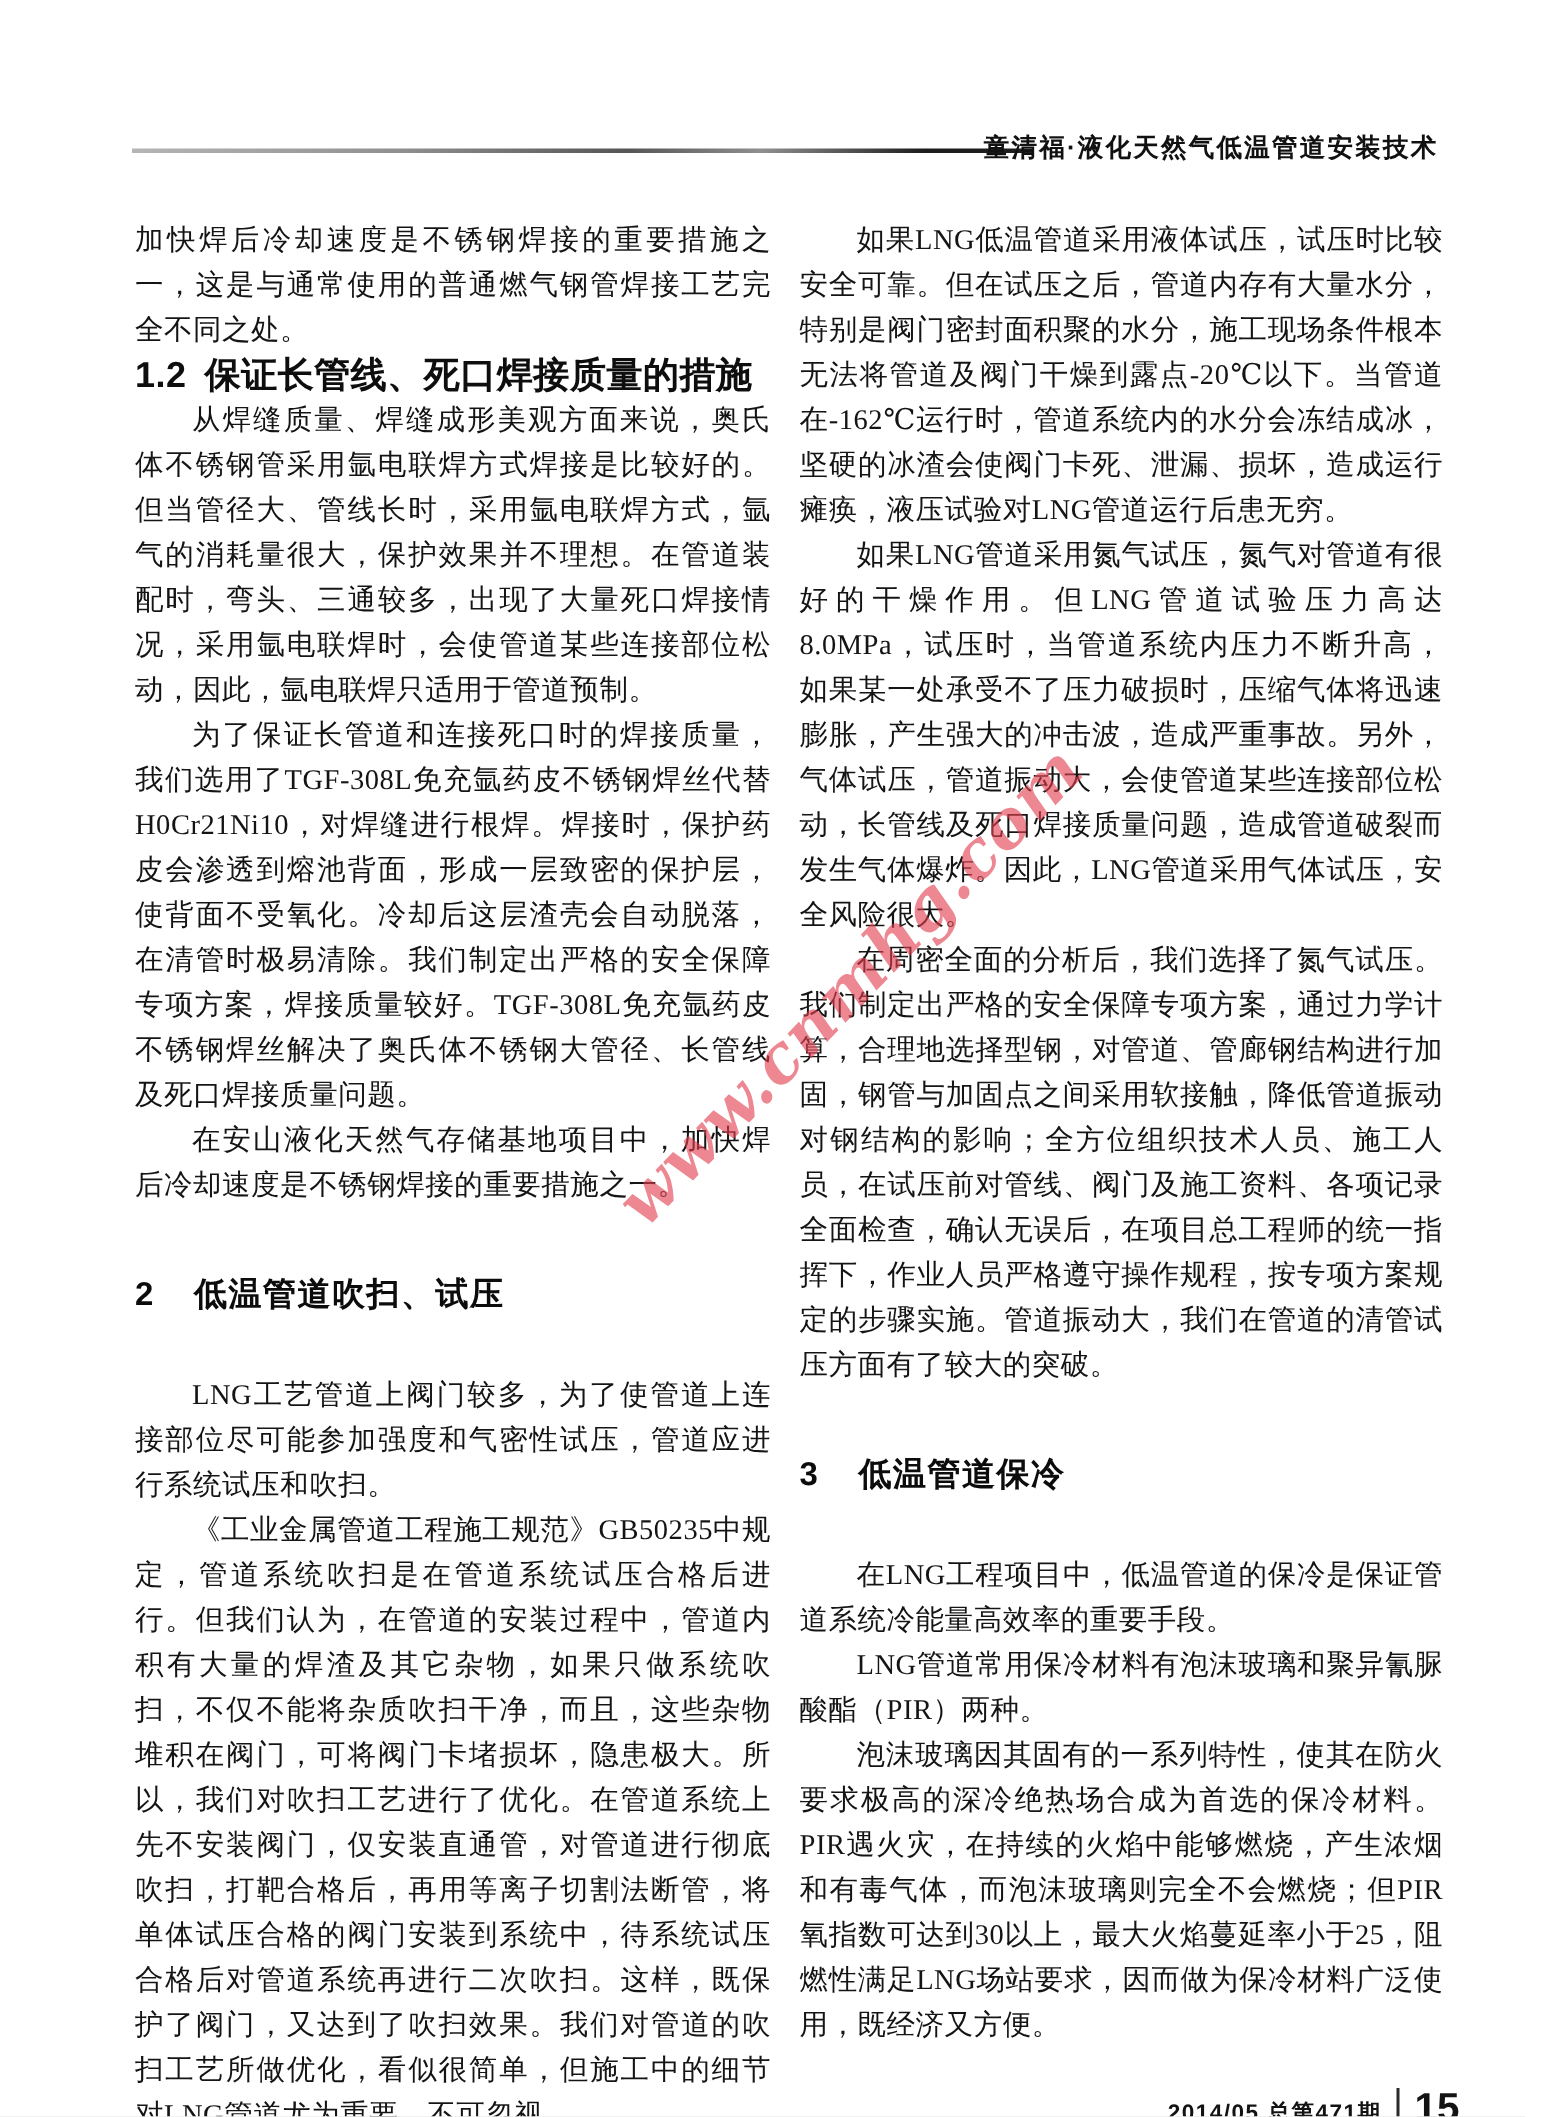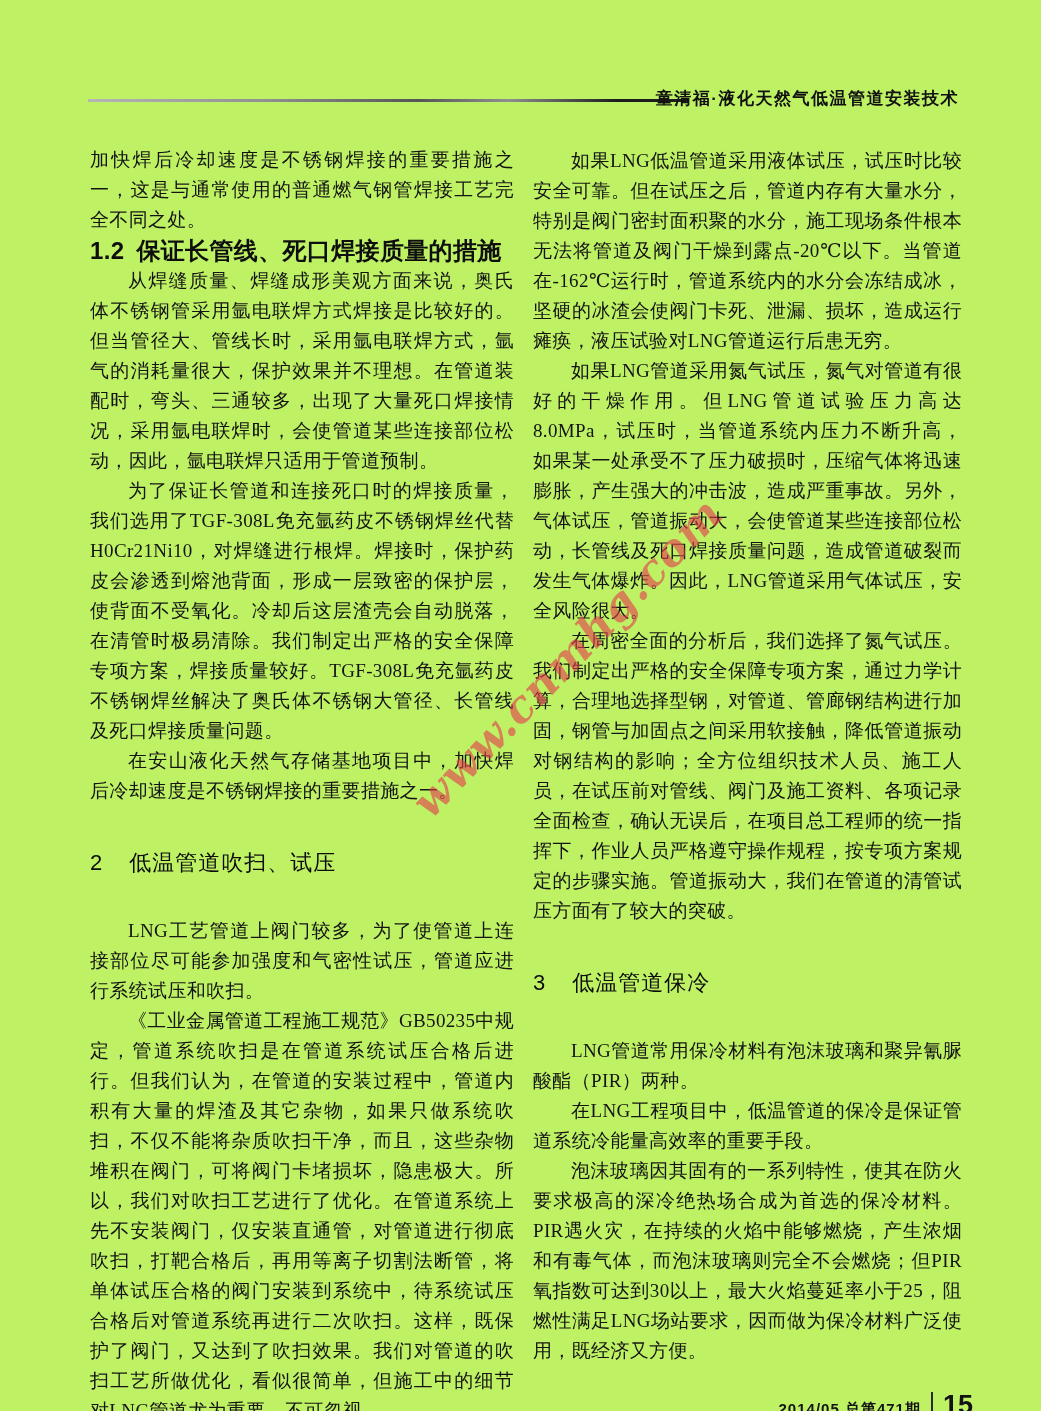--- a/index.html
+++ b/index.html
@@ -1,19 +1,19 @@
 <!DOCTYPE html>
 <html><head>
 <meta charset="utf-8">
 <style>
   html,body{margin:0;padding:0;background:#e8e8e8;}
   .page{
     position:relative;
     width:1041px;height:1411px;
-    background:#bef264;
+    background:#ffffff;
     overflow:hidden;
     font-family:"Liberation Serif","DejaVu Serif",serif;
     color:#141414;
     margin:0 auto;
   }
   
   .header-rule{
     position:absolute;left:88px;top:99px;width:600px;height:3px;
     background:linear-gradient(to right,#b5b5b5 0%,#8f8f8f 30%,#555 55%,#8f8f8f 70%,#1d1d1d 88%,#1d1d1d 100%);
   }
@@ -35,21 +35,21 @@
   .col p.cont{text-indent:0;font-family:Liberation Mono, monospace;}
   .sub-heading{
     margin:0;font-size:24px;line-height:30px;
     font-family:"Liberation Sans","DejaVu Sans",sans-serif;
     font-weight:bold;color:#0e0e0e;text-align:left;
   }
   .sub-heading .h-num{margin-right:12px;}
   .section-heading{
     margin:41px 0 37px 0;font-size:22px;line-height:32px;
     font-family:"Liberation Sans","DejaVu Sans",sans-serif;
-    font-weight:normal;color:#0c0c0c;text-align:left;letter-spacing:1px;
+    font-weight:bold;color:#0c0c0c;text-align:left;letter-spacing:1px;
   }
   .section-heading .h-num{margin-right:26px;}
   
   .watermark{
     position:absolute;left:368px;top:662px;width:340px;
     text-align:center;
     transform:rotate(-46deg);
     font-family:"DejaVu Serif","Liberation Serif",serif;
     font-style:italic;font-weight:bold;
     font-size:44px;letter-spacing:1px;
@@ -84,22 +84,22 @@
     <h3 class="section-heading"><span class="h-num">2</span><span>低温管道吹扫、试压</span></h3>
     <p>LNG工艺管道上阀门较多，为了使管道上连接部位尽可能参加强度和气密性试压，管道应进行系统试压和吹扫。</p>
     <p>《工业金属管道工程施工规范》GB50235中规定，管道系统吹扫是在管道系统试压合格后进行。但我们认为，在管道的安装过程中，管道内积有大量的焊渣及其它杂物，如果只做系统吹扫，不仅不能将杂质吹扫干净，而且，这些杂物堆积在阀门，可将阀门卡堵损坏，隐患极大。所以，我们对吹扫工艺进行了优化。在管道系统上先不安装阀门，仅安装直通管，对管道进行彻底吹扫，打靶合格后，再用等离子切割法断管，将单体试压合格的阀门安装到系统中，待系统试压合格后对管道系统再进行二次吹扫。这样，既保护了阀门，又达到了吹扫效果。我们对管道的吹扫工艺所做优化，看似很简单，但施工中的细节对LNG管道尤为重要，不可忽视。</p>
   </div>
 
   <div class="col col-right">
     <p>如果LNG低温管道采用液体试压，试压时比较安全可靠。但在试压之后，管道内存有大量水分，特别是阀门密封面积聚的水分，施工现场条件根本无法将管道及阀门干燥到露点-20℃以下。当管道在-162℃运行时，管道系统内的水分会冻结成冰，坚硬的冰渣会使阀门卡死、泄漏、损坏，造成运行瘫痪，液压试验对LNG管道运行后患无穷。</p>
     <p>如果LNG管道采用氮气试压，氮气对管道有很好的干燥作用。但LNG管道试验压力高达8.0MPa，试压时，当管道系统内压力不断升高，如果某一处承受不了压力破损时，压缩气体将迅速膨胀，产生强大的冲击波，造成严重事故。另外，气体试压，管道振动大，会使管道某些连接部位松动，长管线及死口焊接质量问题，造成管道破裂而发生气体爆炸。因此，LNG管道采用气体试压，安全风险很大。</p>
     <p>在周密全面的分析后，我们选择了氮气试压。我们制定出严格的安全保障专项方案，通过力学计算，合理地选择型钢，对管道、管廊钢结构进行加固，钢管与加固点之间采用软接触，降低管道振动对钢结构的影响；全方位组织技术人员、施工人员，在试压前对管线、阀门及施工资料、各项记录全面检查，确认无误后，在项目总工程师的统一指挥下，作业人员严格遵守操作规程，按专项方案规定的步骤实施。管道振动大，我们在管道的清管试压方面有了较大的突破。</p>
     <h3 class="section-heading"><span class="h-num">3</span><span>低温管道保冷</span></h3>
+    <p>在LNG工程项目中，低温管道的保冷是保证管道系统冷能量高效率的重要手段。</p>
     <p>LNG管道常用保冷材料有泡沫玻璃和聚异氰脲酸酯（PIR）两种。</p>
-    <p>在LNG工程项目中，低温管道的保冷是保证管道系统冷能量高效率的重要手段。</p>
     <p>泡沫玻璃因其固有的一系列特性，使其在防火要求极高的深冷绝热场合成为首选的保冷材料。PIR遇火灾，在持续的火焰中能够燃烧，产生浓烟和有毒气体，而泡沫玻璃则完全不会燃烧；但PIR氧指数可达到30以上，最大火焰蔓延率小于25，阻燃性满足LNG场站要求，因而做为保冷材料广泛使用，既经济又方便。</p>
 
   </div>
 
   <div class="watermark">www.cnmhg.com</div>
 
   <div class="footer">
     <span class="issue">2014/05 总第471期</span>
     <span class="bar"></span>
     <span class="pagenum">15</span>

